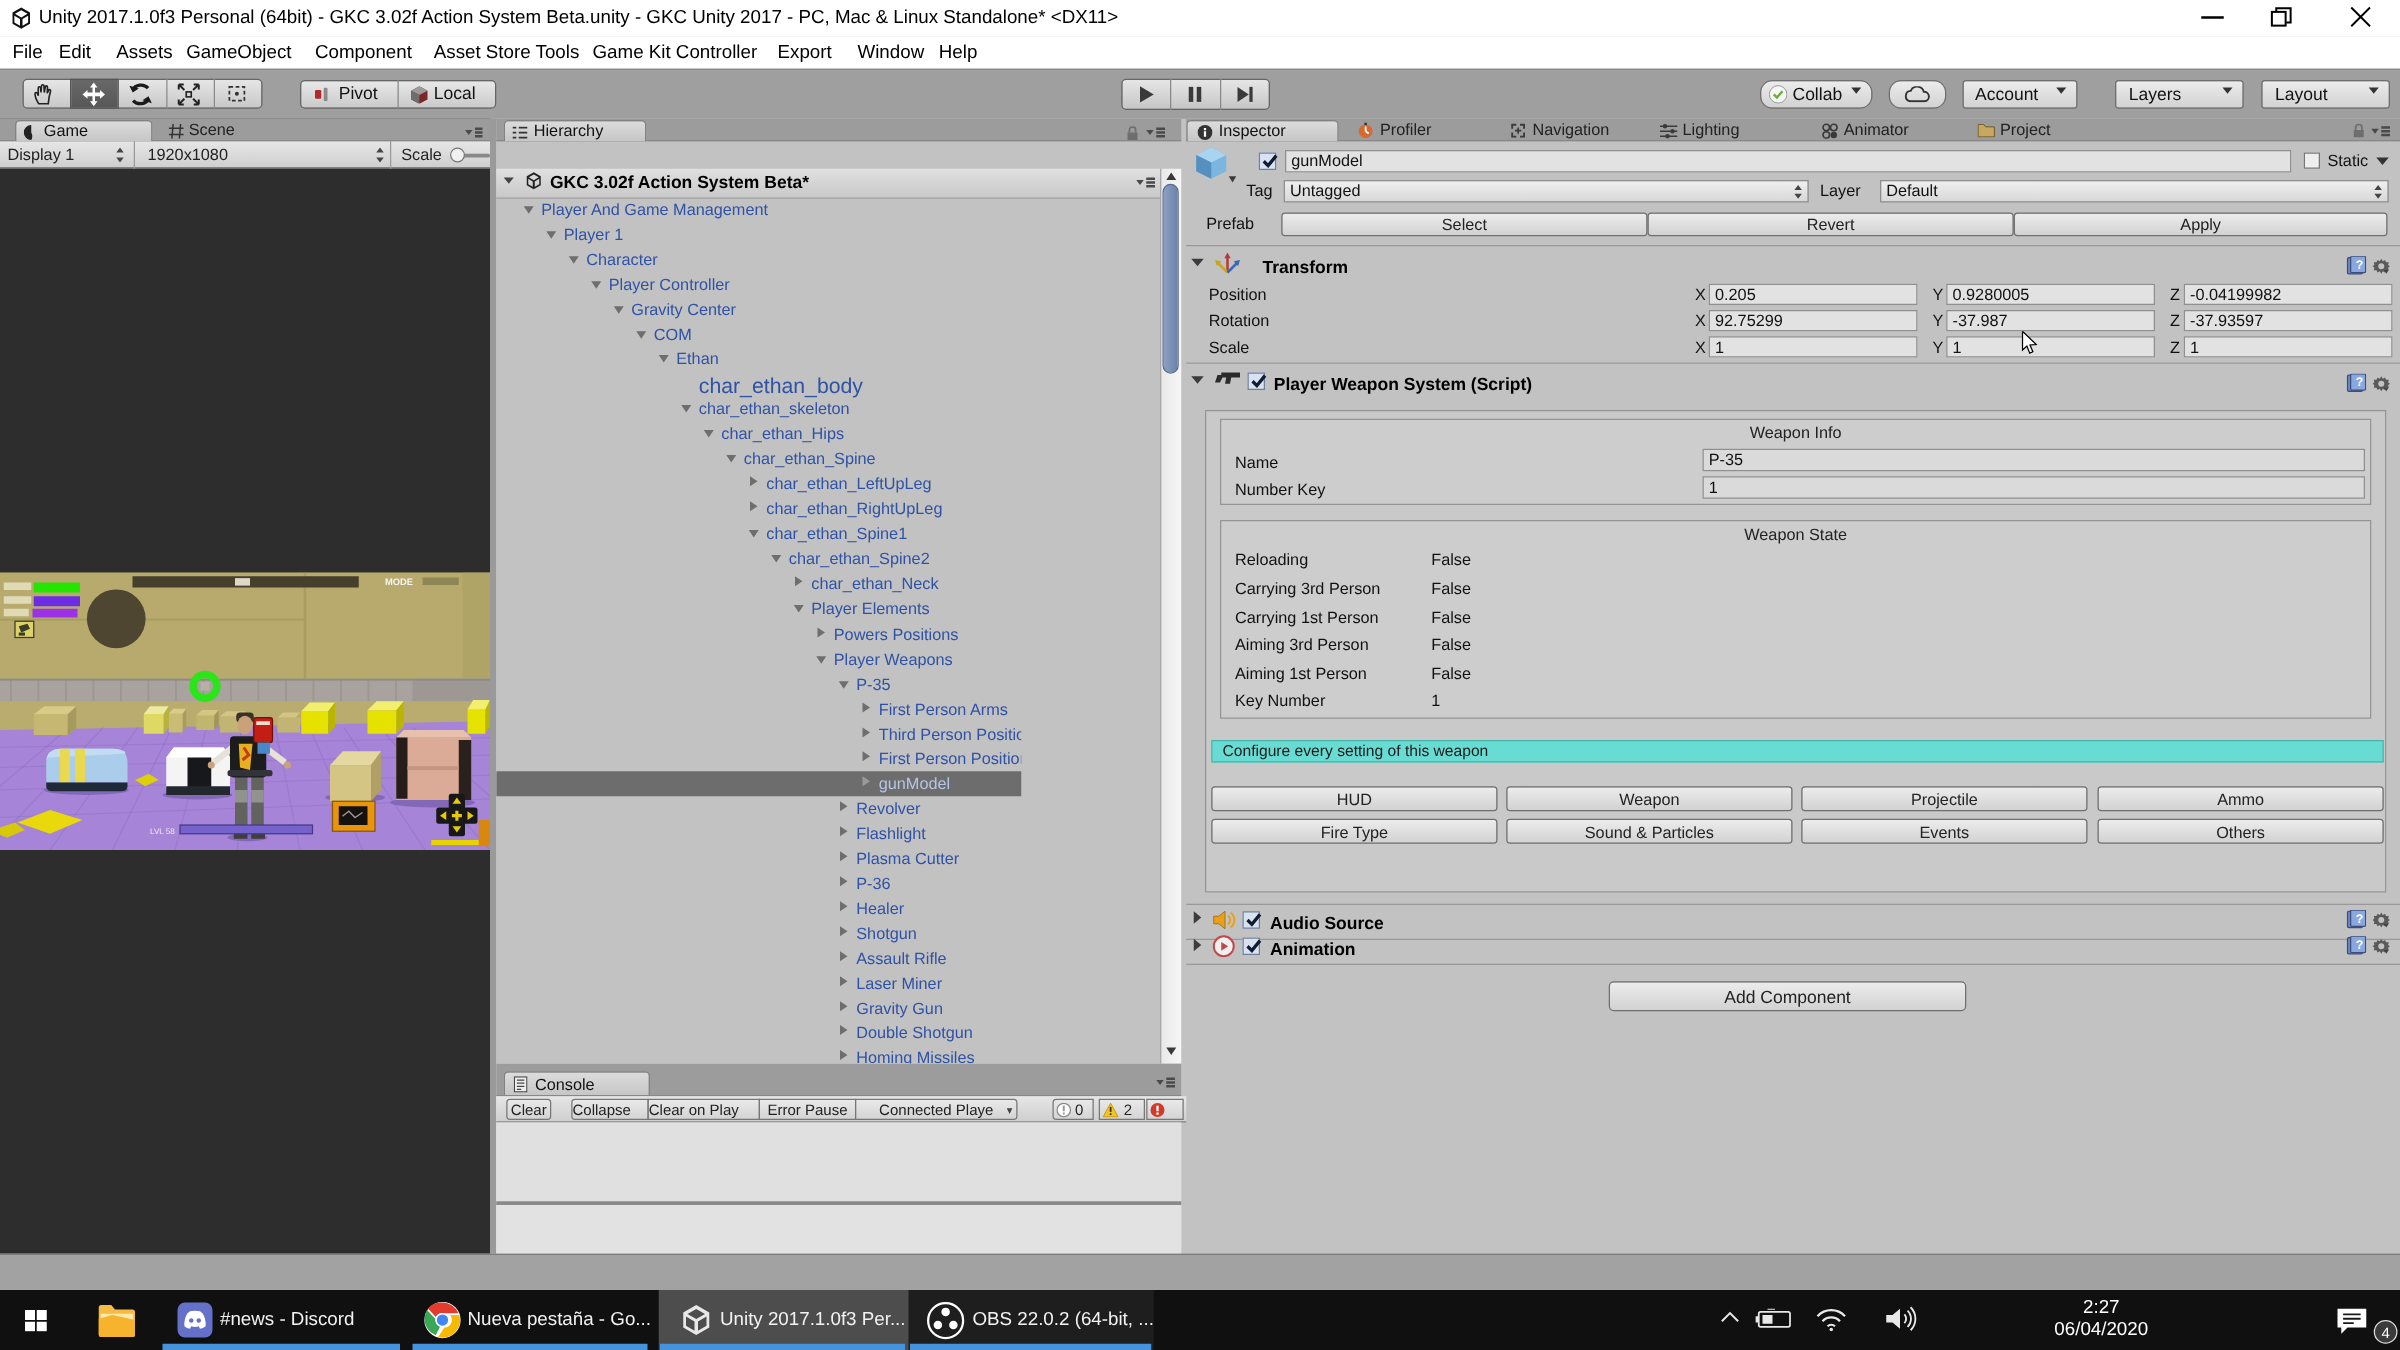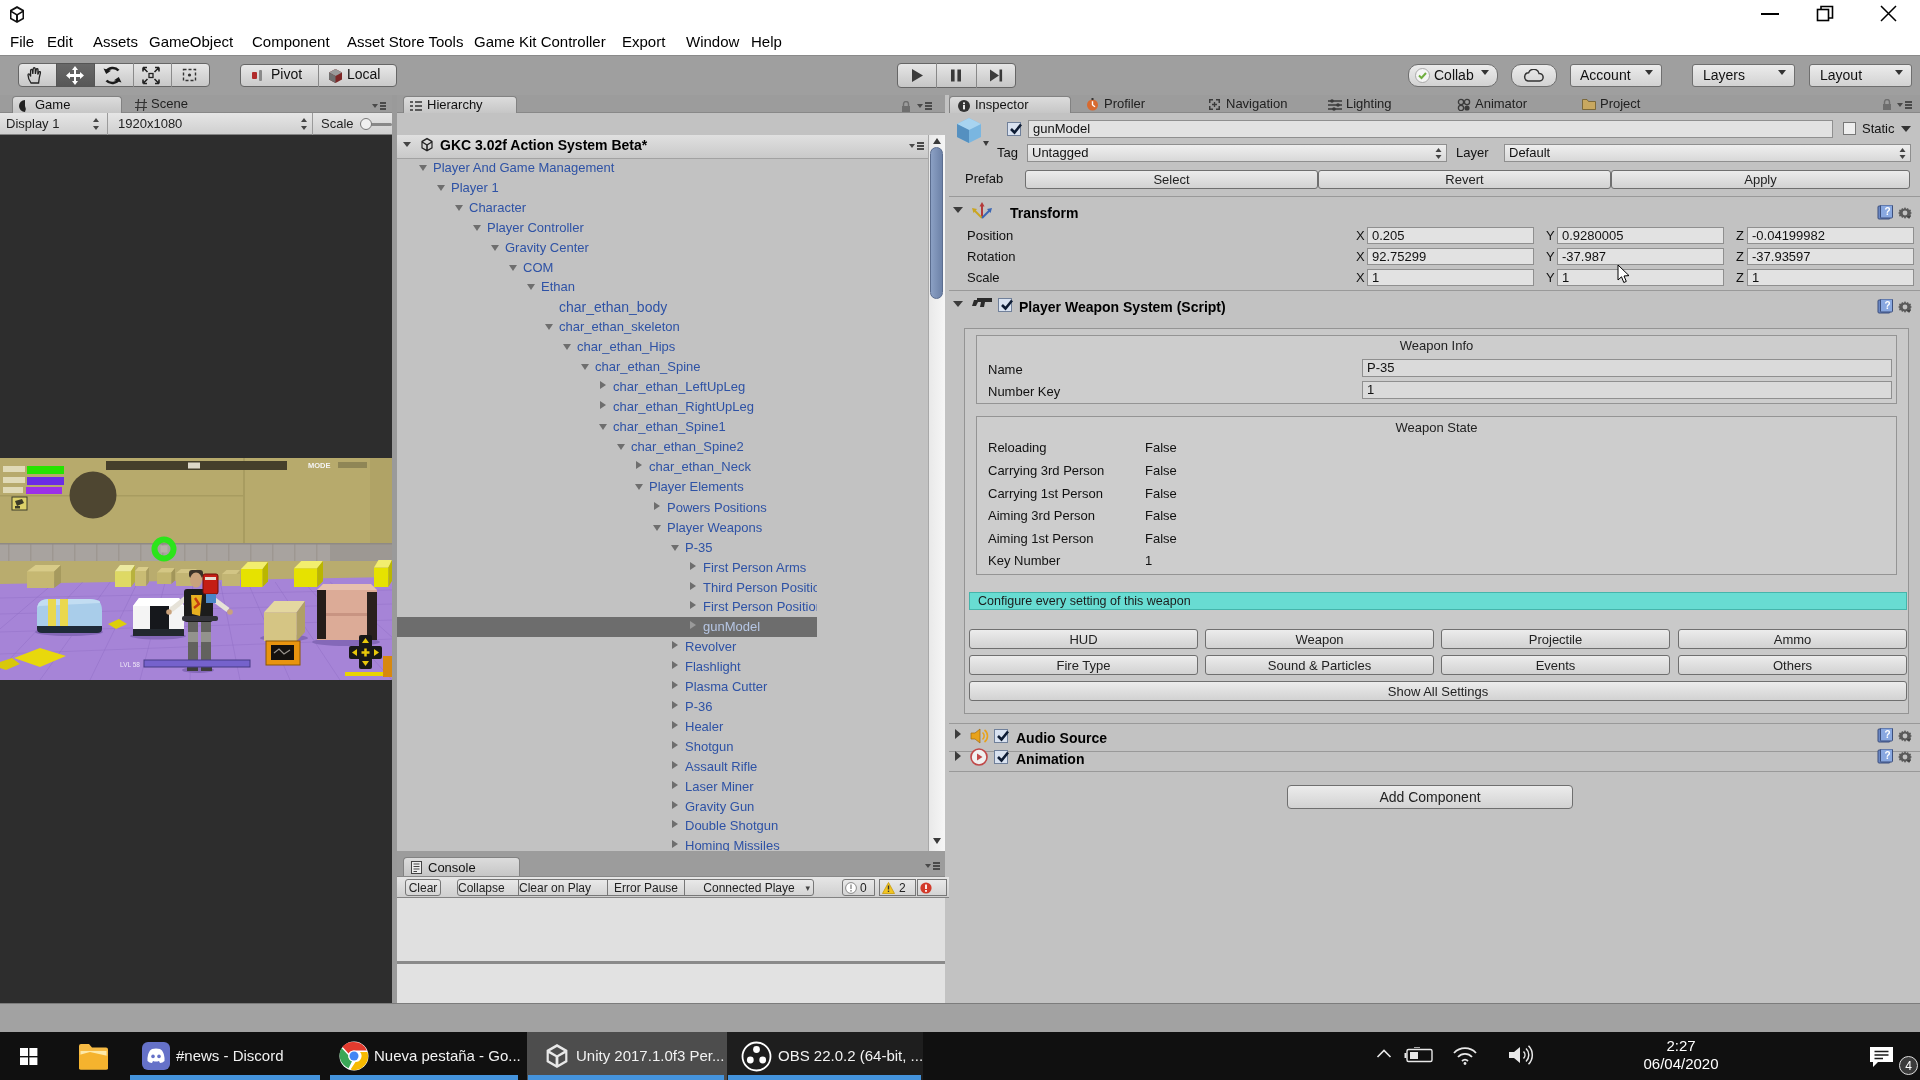--- a/index.html
+++ b/index.html
@@ -17,20 +17,21 @@
 .sep { position:absolute; left:0; width:100%; height:1px; background:#999; }
 svg { display:block; }
 </style>
 </head>
 <body>
 
 <div class="abs" style="left:0;top:0;width:1920px;height:29px;background:#fff;">
   <svg class="abs" style="left:7px;top:5px;" width="20" height="20" viewBox="0 0 20 20">
     <path d="M10 1 L17 5 L17 14 L10 18 L3 14 L3 5 Z M10 3.2 L5 6 L10 9 L15 6 Z M4.5 7.5 L4.5 13 L9 15.6 L9 10.2 Z M15.5 7.5 L11 10.2 L11 15.6 L15.5 13 Z" fill="#111" fill-rule="evenodd"></path>
   </svg>
+  <div class="abs" style="left:31px;top:5px;font-size:15px;color:#000;">Unity 2017.1.0f3 Personal (64bit) - GKC 3.02f Action System Beta.unity - GKC Unity 2017 - PC, Mac &amp; Linux Standalone* &lt;DX11&gt;</div>
   <div class="abs" style="left:1761px;top:13px;width:18px;height:2px;background:#000;"></div>
   <svg class="abs" style="left:1816px;top:5px;" width="19" height="17" viewBox="0 0 19 17">
     <rect x="1.5" y="4.5" width="11" height="11" fill="none" stroke="#000" stroke-width="1.6"></rect>
     <path d="M5 4 L5 1.5 L16.5 1.5 L16.5 13 L13 13" fill="none" stroke="#000" stroke-width="1.6"></path>
   </svg>
   <svg class="abs" style="left:1880px;top:5px;" width="17" height="17" viewBox="0 0 17 17">
     <path d="M1 1 L16 16 M16 1 L1 16" stroke="#000" stroke-width="1.5"></path>
   </svg>
 </div>
 
@@ -353,21 +354,21 @@
     <div class="abs" style="left:58px;top:49px;width:0;height:0;border-left:4.5px solid transparent;border-right:4.5px solid transparent;border-top:6px solid #6e6e6e;"></div>
     <div class="abs" style="left:72px;top:44px;font-size:13px;color:#2e52a5;white-space:nowrap;">Character</div>
     <div class="abs" style="left:76px;top:69px;width:0;height:0;border-left:4.5px solid transparent;border-right:4.5px solid transparent;border-top:6px solid #6e6e6e;"></div>
     <div class="abs" style="left:90px;top:64px;font-size:13px;color:#2e52a5;white-space:nowrap;">Player Controller</div>
     <div class="abs" style="left:94px;top:89px;width:0;height:0;border-left:4.5px solid transparent;border-right:4.5px solid transparent;border-top:6px solid #6e6e6e;"></div>
     <div class="abs" style="left:108px;top:84px;font-size:13px;color:#2e52a5;white-space:nowrap;">Gravity Center</div>
     <div class="abs" style="left:112px;top:109px;width:0;height:0;border-left:4.5px solid transparent;border-right:4.5px solid transparent;border-top:6px solid #6e6e6e;"></div>
     <div class="abs" style="left:126px;top:104px;font-size:13px;color:#2e52a5;white-space:nowrap;">COM</div>
     <div class="abs" style="left:130px;top:128px;width:0;height:0;border-left:4.5px solid transparent;border-right:4.5px solid transparent;border-top:6px solid #6e6e6e;"></div>
     <div class="abs" style="left:144px;top:123px;font-size:13px;color:#2e52a5;white-space:nowrap;">Ethan</div>
-    <div class="abs" style="left:162px;top:143px;font-size:14px;color:#2e52a5;white-space:nowrap;text-align:right;">char_ethan_body</div>
+    <div class="abs" style="left:162px;top:143px;font-size:17px;color:#2e52a5;white-space:nowrap;text-align:right;">char_ethan_body</div>
     <div class="abs" style="left:148px;top:168px;width:0;height:0;border-left:4.5px solid transparent;border-right:4.5px solid transparent;border-top:6px solid #6e6e6e;"></div>
     <div class="abs" style="left:162px;top:163px;font-size:13px;color:#2e52a5;white-space:nowrap;">char_ethan_skeleton</div>
     <div class="abs" style="left:166px;top:188px;width:0;height:0;border-left:4.5px solid transparent;border-right:4.5px solid transparent;border-top:6px solid #6e6e6e;"></div>
     <div class="abs" style="left:180px;top:183px;font-size:13px;color:#2e52a5;white-space:nowrap;">char_ethan_Hips</div>
     <div class="abs" style="left:184px;top:208px;width:0;height:0;border-left:4.5px solid transparent;border-right:4.5px solid transparent;border-top:6px solid #6e6e6e;"></div>
     <div class="abs" style="left:198px;top:203px;font-size:13px;color:#2e52a5;white-space:nowrap;">char_ethan_Spine</div>
     <div class="abs" style="left:203px;top:225px;width:0;height:0;border-top:4.5px solid transparent;border-bottom:4.5px solid transparent;border-left:6px solid #6e6e6e;"></div>
     <div class="abs" style="left:216px;top:223px;font-size:13px;color:#2e52a5;white-space:nowrap;">char_ethan_LeftUpLeg</div>
     <div class="abs" style="left:203px;top:245px;width:0;height:0;border-top:4.5px solid transparent;border-bottom:4.5px solid transparent;border-left:6px solid #6e6e6e;"></div>
     <div class="abs" style="left:216px;top:243px;font-size:13px;color:#2e52a5;white-space:nowrap;">char_ethan_RightUpLeg</div>
@@ -633,21 +634,20 @@
   <div class="abs" style="left:20px;top:479px;width:938px;height:18px;background:#68dcd2;border:1px solid #45b5ab;"></div>
   <div class="abs" style="left:29px;top:481px;font-size:12.5px;color:#1c1c1c;">Configure every setting of this weapon</div>
   <div class="btn" style="left:20px;top:516px;width:229px;height:20px;font-size:13px;line-height:19px;">HUD</div>
   <div class="btn" style="left:256px;top:516px;width:229px;height:20px;font-size:13px;line-height:19px;">Weapon</div>
   <div class="btn" style="left:492px;top:516px;width:229px;height:20px;font-size:13px;line-height:19px;">Projectile</div>
   <div class="btn" style="left:729px;top:516px;width:229px;height:20px;font-size:13px;line-height:19px;">Ammo</div>
   <div class="btn" style="left:20px;top:542px;width:229px;height:20px;font-size:13px;line-height:19px;">Fire Type</div>
   <div class="btn" style="left:256px;top:542px;width:229px;height:20px;font-size:13px;line-height:19px;">Sound &amp; Particles</div>
   <div class="btn" style="left:492px;top:542px;width:229px;height:20px;font-size:13px;line-height:19px;">Events</div>
   <div class="btn" style="left:729px;top:542px;width:229px;height:20px;font-size:13px;line-height:19px;">Others</div>
-  <div class="btn" style="left:20px;top:568px;width:938px;height:20px;font-size:13px;line-height:19px;">Show All Settings</div>
   <div class="sep" style="top:610px;"></div>
   <div class="abs" style="left:6px;top:616px;width:0;height:0;border-top:5px solid transparent;border-bottom:5px solid transparent;border-left:6.5px solid #3c3c3c;"></div>
   <svg class="abs" style="left:20px;top:613px;" width="20" height="20" viewBox="0 0 20 20">
  <path d="M2 7 L6 7 L11 3 L11 17 L6 13 L2 13 Z" fill="#e8a21a" stroke="#a06a10" stroke-width="0.7"></path>
  <path d="M13.5 6.5 A4.5 4.5 0 0 1 13.5 13.5 M15.5 4 A7.5 7.5 0 0 1 15.5 16" fill="none" stroke="#e8a21a" stroke-width="1.6"></path>
 </svg>
   <div class="abs" style="left:45px;top:616px;width:14px;height:14px;background:#d9e2f0;border:1px solid #70809a;"></div>
       <svg class="abs" style="left:46px;top:615px;" width="16" height="16" viewBox="0 0 16 16">
         <path d="M3 8 L6.5 11.5 L13 3.5" fill="none" stroke="#0e1c34" stroke-width="2.6"></path>
       </svg>

